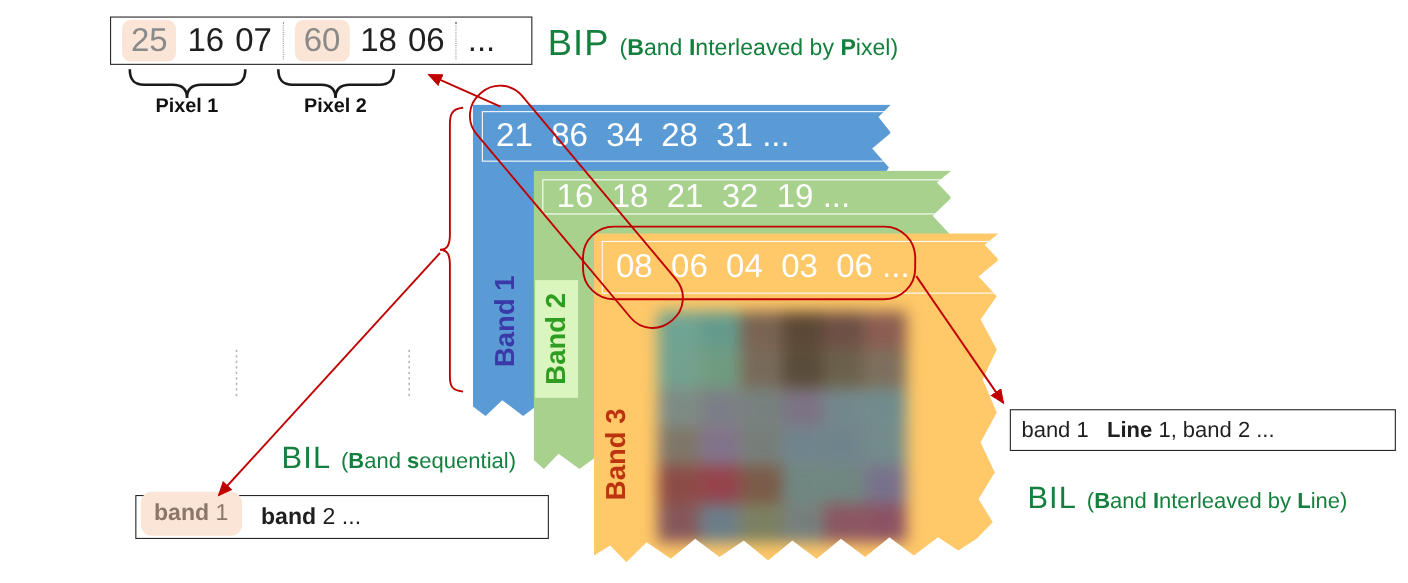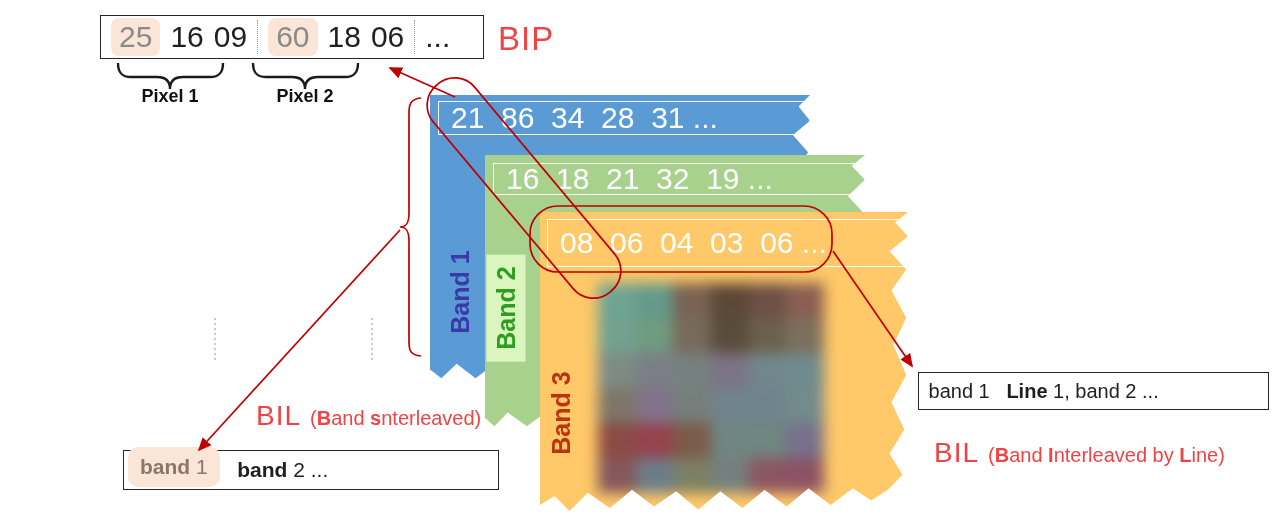--- a/index.html
+++ b/index.html
@@ -26,21 +26,21 @@
   .vsep{
     display:inline-block;width:0;height:34px;
     border-left:1px dotted #999;margin-right:10px;
   }
   .pixel-label{
     top:86px;transform:translateX(-50%);
     font-weight:bold;font-size:18px;color:#111;white-space:nowrap;
   }
 
   
-  .caption{display:flex;align-items:baseline;gap:9px;color:#ef4444;white-space:nowrap;}
+  .caption{display:flex;align-items:baseline;gap:9px;color:#15803d;white-space:nowrap;}
   .caption .abbr{font-size:33px;letter-spacing:1px;}
   .caption .rest{font-size:21px;}
   .caption.sm .abbr{font-size:28px;}
   .caption.sm .rest{font-size:20px;}
 
   
   .sheet{position:absolute;}
   .sheet.blue{
     left:430px;top:95px;width:380px;height:286px;
     clip-path:polygon(0% 0%,100% 0%,97% 4%,100% 9%,95.5% 14%,99.5% 20%,96% 27%,99% 35%,97% 45%,99% 56%,96.5% 67%,99% 78%,96.5% 87%,98% 94%,92% 97%,86% 92.5%,79% 98%,72% 92.5%,65% 98.5%,58% 93%,51% 99%,44% 93%,37% 98%,30% 92.5%,24% 98.5%,18% 93%,12% 99%,7% 94%,3% 99%,0% 96%);
@@ -52,21 +52,21 @@
   .sheet.orange{
     left:540px;top:212px;width:368px;height:302px;
     clip-path:polygon(0% 0%,100% 0%,96.5% 3.5%,100% 8%,95% 13%,99.5% 19%,95.5% 26%,99.5% 35%,96% 44%,99.5% 54%,95.5% 63%,99% 72%,95% 80%,98.5% 87%,94.5% 92%,90% 95.5%,85% 91.5%,79% 97%,73% 91.5%,67% 97.5%,61% 92%,55% 98%,49% 92.5%,43% 98.5%,37% 92.5%,31% 97.5%,25% 92%,19% 98%,13% 93%,8% 99%,4% 94%,0% 97%);
   }
   .rowbox{
     position:absolute;box-sizing:border-box;
     border:1.6px solid rgba(255,255,255,.95);
     color:#fff;font-size:30px;white-space:pre;
     display:flex;align-items:center;padding-left:12px;
   }
-  .blue   .rowbox{left:8px;top:6px;width:372px;height:34px;}
+  .blue   .rowbox{left:8px;top:6px;width:372px;height:46px;}
   .green  .rowbox{left:8px;top:8px;width:372px;height:32px;}
   .orange .rowbox{left:7px;top:7px;width:361px;height:48px;}
   .vlabel{
     position:absolute;font-weight:bold;font-size:25px;white-space:nowrap;
     transform:translate(-50%,-50%) rotate(-90deg);
   }
   .blue   .vlabel{left:30px;top:197px;}
   .green  .vlabel{left:21px;top:153px;padding:5px 12px;}
   .orange .vlabel{left:21px;top:201px;}
 
@@ -148,38 +148,39 @@
       <div style="background: rgb(124, 128, 99);"></div>
       <div style="background: rgb(118, 127, 125);"></div>
       <div style="background: rgb(139, 86, 97);"></div>
       <div style="background: rgb(139, 82, 100);"></div>
     </div>
 </div>
 
 <div class="abs top-box">
     <span class="hl">25</span>
     <span>16</span>
-    <span>09</span>
+    <span>07</span>
     <span class="vsep"></span>
     <span class="hl">60</span>
     <span>18</span>
     <span>06</span>
     <span class="vsep"></span>
     <span>...</span>
   </div>
 <div class="abs pixel-label" style="left:170px">Pixel 1</div>
 <div class="abs pixel-label" style="left:305px">Pixel 2</div>
 
 <div class="abs caption" style="left:498px;top:20px">
   <span class="abbr">BIP</span>
+  <span class="rest"><span>(</span><b>B</b><span>and </span><b>I</b><span>nterleaved by </span><b>P</b><span>ixel)</span></span>
 </div>
 
 <div class="abs caption sm" style="left:256px;top:400px">
   <span class="abbr">BIL</span>
-  <span class="rest"><span>(</span><b>B</b><span>and </span><b>s</b><span>nterleaved)</span></span>
+  <span class="rest"><span>(</span><b>B</b><span>and </span><b>s</b><span>equential)</span></span>
 </div>
 
 <div class="abs caption sm" style="left:934px;top:437px">
   <span class="abbr">BIL</span>
   <span class="rest"><span>(</span><b>B</b><span>and </span><b>I</b><span>nterleaved by </span><b>L</b><span>ine)</span></span>
 </div>
 
 <div class="abs txt-box bsq-box"><span class="hl"><b>band </b><span>1</span></span><span>   </span><b>band</b><span> 2 ...</span></div>
 <div class="abs txt-box bil-box"><span> band 1   </span><b>Line</b><span> 1, band 2 ...</span></div>
 

